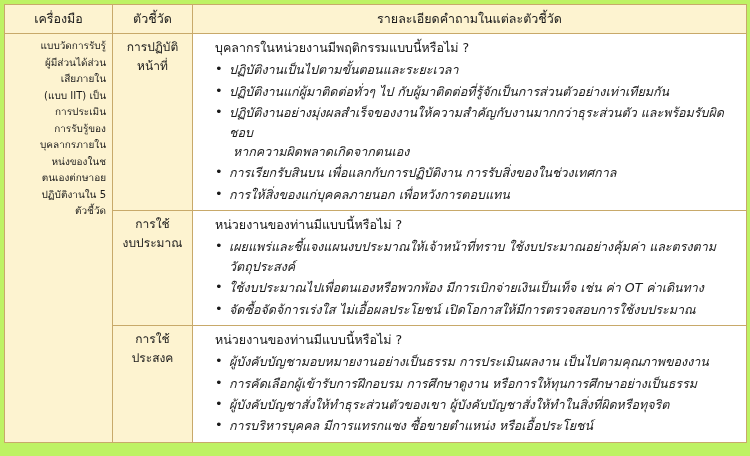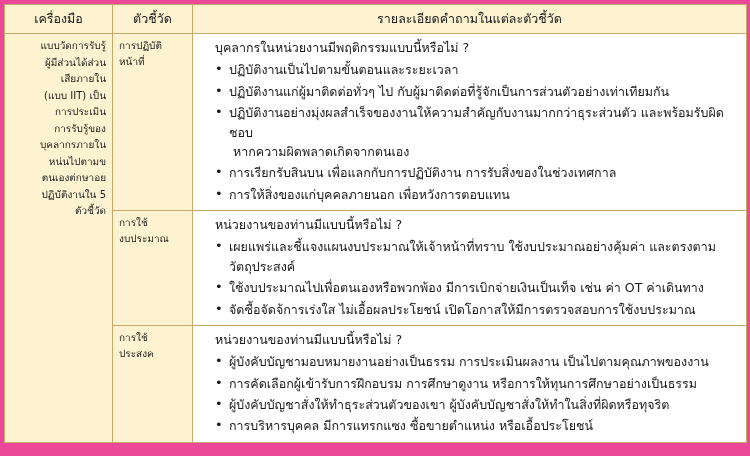--- a/index.html
+++ b/index.html
@@ -11,21 +11,21 @@
     height: 456px;
     background: #ffffff;
     font-family: "DejaVu Sans", sans-serif;
     overflow: hidden;
   }
   .sheet {
     width: 750px;
     height: 456px;
     box-sizing: border-box;
     padding: 4px 4px 4px 4px;
-    background: #ec4899;
+    background: #bef264;
   }
   table.matrix {
     border-collapse: collapse;
     width: 742px;
     table-layout: fixed;
     border: 1px solid #c8a96a;
   }
   table.matrix th, table.matrix td {
     border: 1px solid #c8a96a;
     vertical-align: top;
@@ -48,24 +48,24 @@
     background: #fdf3d0;
     font-size: 10px;
     line-height: 1.65;
     color: #1a1a1a;
     text-align: right;
     vertical-align: top;
     padding-top: 6px;
   }
   td.indicator-cell {
     background: #fdf3d0;
-    font-size: 10px;
+    font-size: 12px;
     line-height: 1.6;
     color: #1a1a1a;
-    text-align: left;
+    text-align: center;
     vertical-align: top;
     padding-top: 6px;
   }
   td.detail-cell {
     background: #ffffff;
     font-size: 12.5px;
     line-height: 1.55;
     color: #1a1a1a;
     vertical-align: top;
     padding-top: 6px;
@@ -76,20 +76,21 @@
   }
   ul.bullets {
     list-style: none;
     margin: 0;
     padding: 0;
   }
   ul.bullets > li {
     position: relative;
     padding-left: 16px;
     margin: 0 0 2px 14px;
+    font-style: italic;
   }
   ul.bullets > li::before {
     content: "\2022";
     position: absolute;
     left: 2px;
     top: -1px;
     font-size: 13px;
     color: #1a1a1a;
   }
   li .cont {
@@ -118,21 +119,21 @@
     <tbody>
       <tr>
         <td class="tool-cell" rowspan="3">
           <span class="tool-line">แบบวัดการรับรู้</span>
           <span class="tool-line">ผู้มีส่วนได้ส่วน</span>
           <span class="tool-line">เสียภายใน</span>
           <span class="tool-line">(แบบ IIT) เป็น</span>
           <span class="tool-line">การประเมิน</span>
           <span class="tool-line">การรับรู้ของ</span>
           <span class="tool-line">บุคลากรภายใน</span>
-          <span class="tool-line">หน่นไปตามข</span>
+          <span class="tool-line">หน่งของในช</span>
           <span class="tool-line">ตนเองต่กษาอย</span>
           <span class="tool-line">ปฏิบัติงานใน 5</span>
           <span class="tool-line">ตัวชี้วัด</span>
         </td>
         <td class="indicator-cell">
           <span class="tool-line">การปฏิบัติ</span>
           <span class="tool-line">หน้าที่</span>
         </td>
         <td class="detail-cell">
           <div class="q-line">บุคลากรในหน่วยงานมีพฤติกรรมแบบนี้หรือไม่ ?</div>

